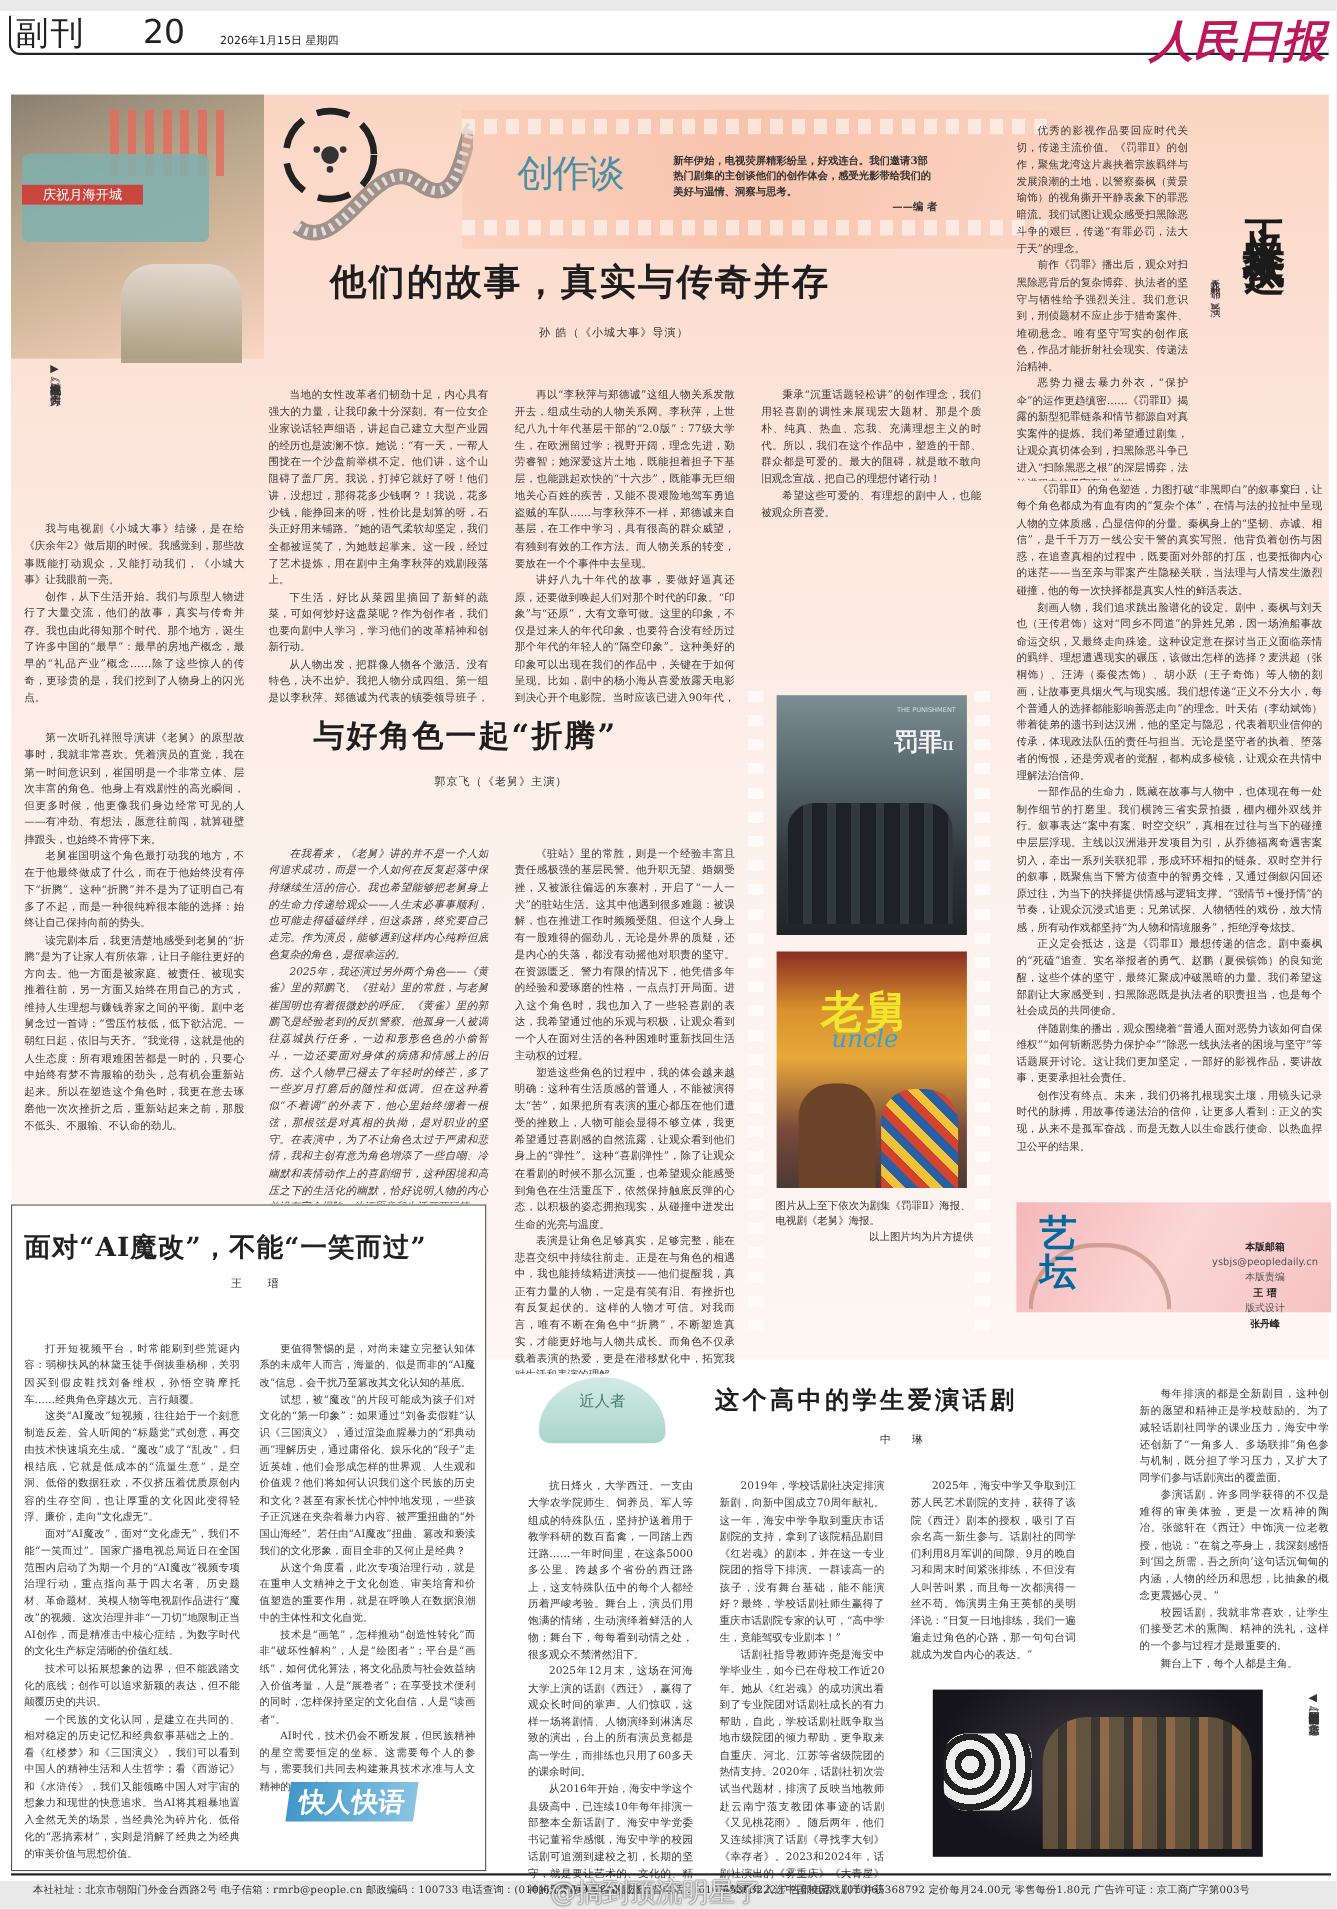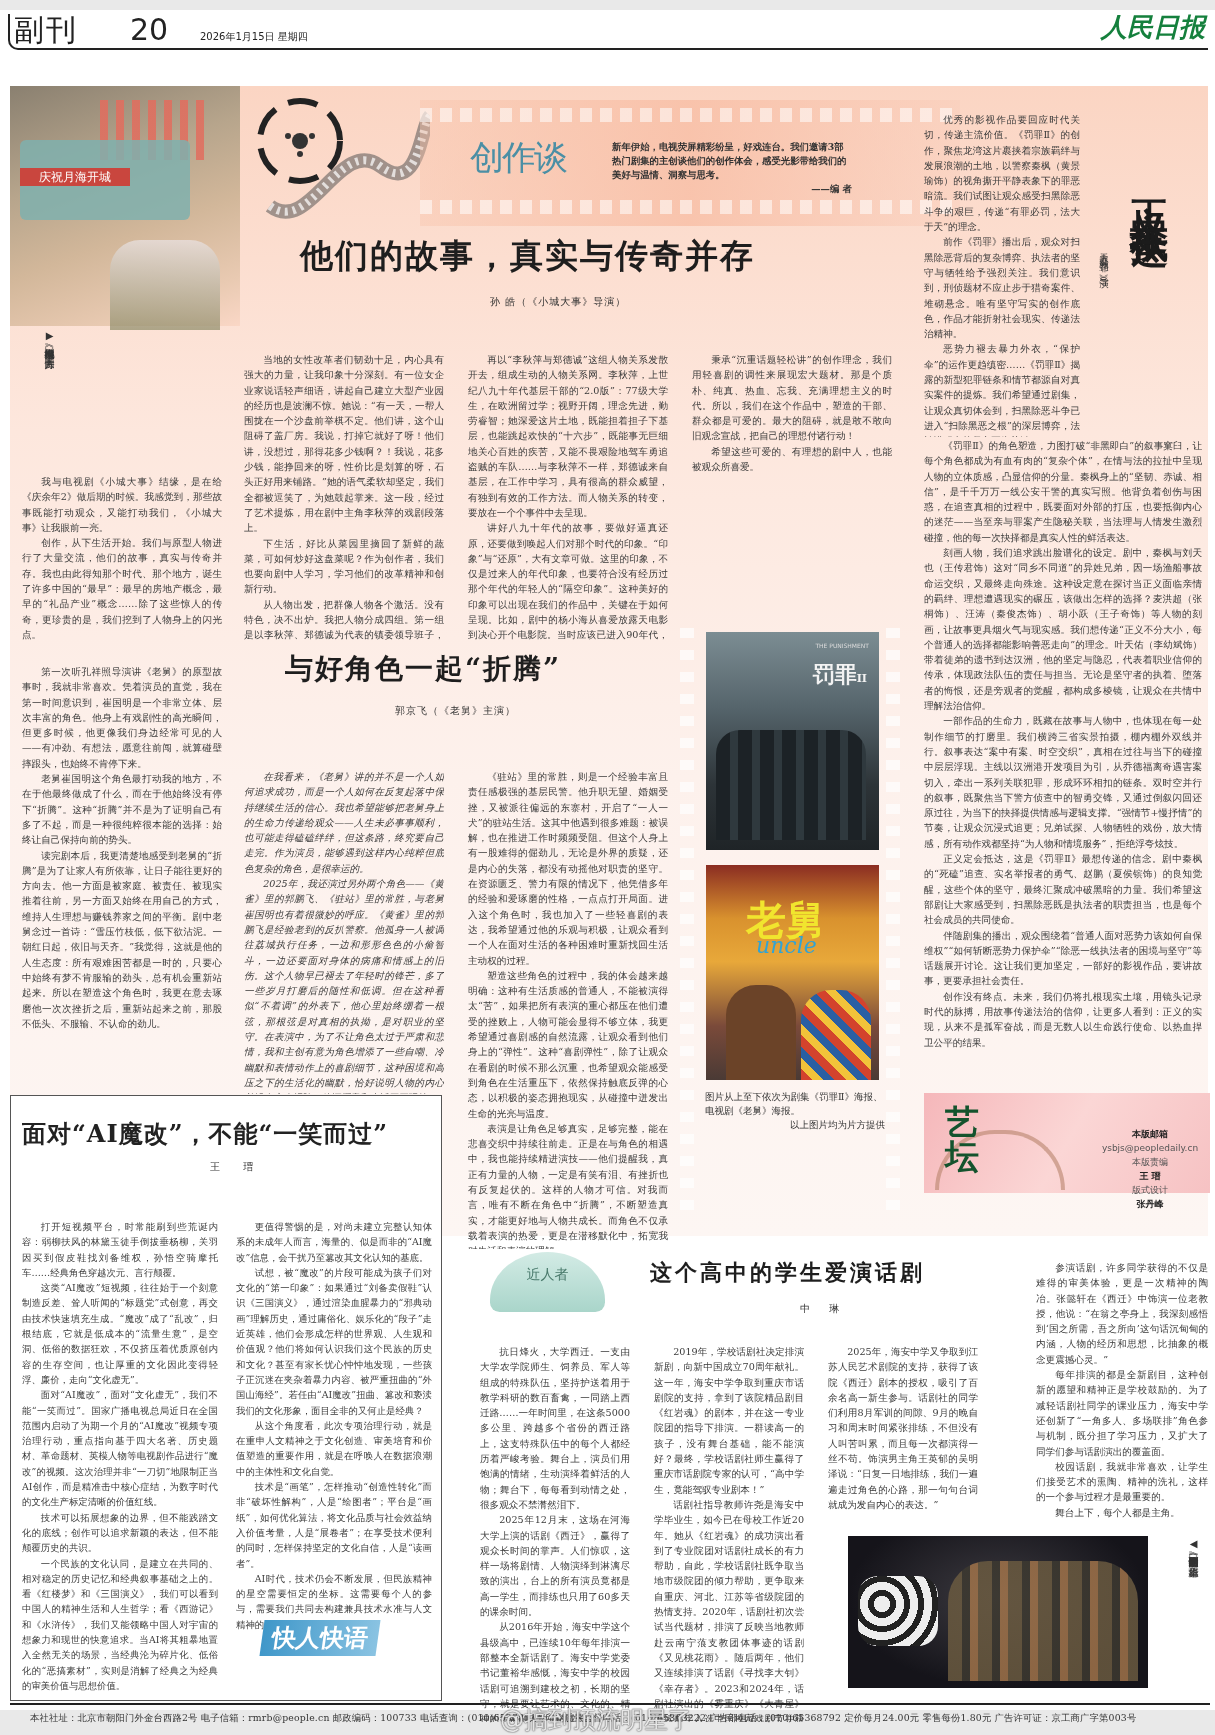--- a/index.html
+++ b/index.html
@@ -7,21 +7,21 @@
   body { font-family: "DejaVu Serif", "Liberation Serif", serif; color: #2b2b2b; position: relative; }
   .page { position: absolute; left: 0; top: 10px; width: 1215px; height: 1700px; background: #fff; }
   .abs { position: absolute; }
   p.col { font-size: 9.6px; line-height: 15.3px; text-align: justify; color: #3a3a3a; margin-top: 24px; }
   p.col .para { display: block; text-indent: 2em; }
   
   .mast { left: 8px; top: 14px; width: 1200px; height: 36px; border-bottom: 2px solid #222; border-left: 2px solid #222; border-bottom-left-radius: 10px; }
   .mast-title { left: 14px; top: 10px; font-family: "DejaVu Sans", sans-serif; font-size: 30px; letter-spacing: 2px; color: #222; }
   .mast-num { left: 130px; top: 12px; font-family: "DejaVu Sans", sans-serif; font-size: 30px; color: #222; }
   .mast-date { left: 200px; top: 30px; font-family: "DejaVu Sans", sans-serif; font-size: 10px; color: #222; }
-  .mast-logo { right: 10px; top: 10px; font-family: "DejaVu Serif", serif; font-size: 26px; font-style: italic; font-weight: bold; color: #15803d; margin-left: 40px; }
+  .mast-logo { right: 10px; top: 10px; font-family: "DejaVu Serif", serif; font-size: 40px; font-style: italic; font-weight: bold; color: #be185d; margin-left: 40px; }
   
   .feature { left: 10px; top: 86px; width: 1198px; height: 1150px;
      background: linear-gradient(180deg, #fbd5c3 0%, #fde7dd 30%, #fdf1ec 60%, #fdf6f3 100%); }
   .hero-photo { left: 10px; top: 86px; width: 230px; height: 240px;
      background: linear-gradient(160deg, #8a8070 0%, #b7a58c 35%, #d2b79a 60%, #e9cab2 85%, #fad7c6 100%); }
   .hero-truck { left: 20px; top: 140px; width: 170px; height: 80px; background: #7fb0ae; border-radius: 6px; opacity: .85; }
   .hero-banner { left: 20px; top: 168px; width: 110px; height: 18px; background: #c9463e; color: #fff; font-size: 12px; font-family: "DejaVu Sans", sans-serif; text-align: center; line-height: 18px; }
   .hero-flags { left: 100px; top: 100px; width: 110px; height: 60px;
      background: repeating-linear-gradient(90deg, #e26d5e 0 8px, transparent 8px 16px); opacity: .85; }
   .hero-people { left: 110px; top: 240px; width: 110px; height: 90px; background: linear-gradient(180deg,#eae4e6,#8c8a66); border-radius: 30px 30px 0 0; opacity: .7; }
@@ -49,21 +49,21 @@
   .poster2-m { left: 20px; top: 120px; width: 70px; height: 95px; background: #6b4328; border-radius: 30px 30px 0 0; }
   .poster2-f { left: 95px; top: 125px; width: 70px; height: 90px; background: repeating-linear-gradient(45deg, #d3432d 0 8px, #f2c23a 8px 16px, #2a5fa3 16px 24px); border-radius: 30px 30px 0 0; }
   .poster-caption { left: 705px; top: 1090px; width: 180px; font-size: 9.5px; line-height: 14px; color: #333; }
   .poster-credit { display: block; text-align: right; }
   
   .boxed { left: 10px; top: 1095px; width: 432px; height: 606px; border: 1.5px solid #555; background: #fff; }
   .box-title { left: 22px; top: 1118px; font-size: 24px; font-weight: bold; color: #222; letter-spacing: 1px; font-family: "DejaVu Serif", serif; }
   .box-byline { left: 210px; top: 1160px; font-size: 10px; color: #333; letter-spacing: 10px; }
   .kuai { left: 262px; top: 1620px; font-family: "DejaVu Sans", sans-serif; font-size: 24px; font-weight: bold; color: #fff; background: linear-gradient(90deg,#3f97c9,#8ac3e2); padding: 2px 10px; transform: skewX(-8deg); }
   .artbox { left: 924px; top: 1093px; width: 286px; height: 100px; background: linear-gradient(120deg, #f5b7ba, #fbd6d5 50%, #f6c2c3); }
-  .art-logo { left: 945px; top: 1105px; font-size: 34px; font-weight: bold; color: #14532d; line-height: 34px; width: 60px; font-family: "DejaVu Serif", serif; }
+  .art-logo { left: 945px; top: 1105px; font-size: 34px; font-weight: bold; color: #0369a1; line-height: 34px; width: 60px; font-family: "DejaVu Serif", serif; }
   .art-fan { left: 935px; top: 1130px; width: 130px; height: 60px; border: 4px solid #b8846c; border-bottom: none; border-radius: 70px 70px 0 0; opacity: .6; }
   .art-info { left: 1095px; top: 1127px; width: 110px; font-size: 9px; line-height: 14px; text-align: center; color: #555; font-family: "DejaVu Sans", sans-serif; }
   .art-info .b { color: #222; font-weight: bold; }
   .fan-tag { left: 490px; top: 1252px; width: 115px; height: 60px; background: linear-gradient(180deg,#d3ebe5,#a9d5ca); border-radius: 60px 60px 10px 10px / 50px 50px 10px 10px; font-size: 14px; text-align: center; line-height: 45px; color: #4a7a6c; font-family: "DejaVu Serif", serif; }
   .stage-photo { left: 848px; top: 1536px; width: 300px; height: 152px; background: radial-gradient(ellipse at 50% 40%, #3c3a40 0%, #15141a 70%); }
   .stage-cow { left: 10px; top: 40px; width: 80px; height: 70px; background: repeating-radial-gradient(circle at 30% 40%, #eee 0 8px, #222 8px 14px); border-radius: 20px; }
   .stage-people { left: 100px; top: 25px; width: 190px; height: 120px; background: repeating-linear-gradient(90deg, #6a5a40 0 14px, #3d3930 14px 22px, #a0734a 22px 30px); border-radius: 40px 40px 0 0; opacity: .85; }
   .stage-caption { left: 1160px; top: 1538px; width: 40px; height: 150px; writing-mode: vertical-rl; font-size: 10px; line-height: 14px; color: #333; }
   .footer-rule { left: 10px; top: 1703px; width: 1200px; height: 2px; background: #222; }
   .footer { left: 30px; top: 1712px; width: 1180px; font-size: 9.3px; color: #333; white-space: nowrap; letter-spacing: .2px; }
@@ -222,22 +222,22 @@
 
 </p>
 <p class="abs col" style="left:654px;top:1320px;width:150px;height:378px;overflow:hidden;">
   <span class="para">2019年，学校话剧社决定排演新剧，向新中国成立70周年献礼。这一年，海安中学争取到重庆市话剧院的支持，拿到了该院精品剧目《红岩魂》的剧本，并在这一专业院团的指导下排演。一群读高一的孩子，没有舞台基础，能不能演好？最终，学校话剧社师生赢得了重庆市话剧院专家的认可，“高中学生，竟能驾驭专业剧本！”</span>
   <span class="para">话剧社指导教师许尧是海安中学毕业生，如今已在母校工作近20年。她从《红岩魂》的成功演出看到了专业院团对话剧社成长的有力帮助，自此，学校话剧社既争取当地市级院团的倾力帮助，更争取来自重庆、河北、江苏等省级院团的热情支持。2020年，话剧社初次尝试当代题材，排演了反映当地教师赴云南宁蒗支教团体事迹的话剧《又见桃花雨》。随后两年，他们又连续排演了话剧《寻找李大钊》《幸存者》。2023和2024年，话剧社演出的《雾重庆》《大青屋》连续两年入选中国校园戏剧节并获得“优秀剧目奖”。</span>
 </p>
 <p class="abs col" style="left:828px;top:1320px;width:150px;height:210px;overflow:hidden;">
   <span class="para">2025年，海安中学又争取到江苏人民艺术剧院的支持，获得了该院《西迁》剧本的授权，吸引了百余名高一新生参与。话剧社的同学们利用8月军训的间隙、9月的晚自习和周末时间紧张排练，不但没有人叫苦叫累，而且每一次都演得一丝不苟。饰演男主角王英郁的吴明泽说：“日复一日地排练，我们一遍遍走过角色的心路，那一句句台词就成为发自内心的表达。”</span>
 </p>
 <p class="abs col" style="left:1036px;top:1236px;width:172px;height:295px;overflow:hidden;">
+  <span class="para">每年排演的都是全新剧目，这种创新的愿望和精神正是学校鼓励的。为了减轻话剧社同学的课业压力，海安中学还创新了“一角多人、多场联排”角色参与机制，既分担了学习压力，又扩大了同学们参与话剧演出的覆盖面。</span>
   <span class="para">参演话剧，许多同学获得的不仅是难得的审美体验，更是一次精神的陶冶。张懿轩在《西迁》中饰演一位老教授，他说：“在翁之亭身上，我深刻感悟到‘国之所需，吾之所向’这句话沉甸甸的内涵，人物的经历和思想，比抽象的概念更震撼心灵。”</span>
-  <span class="para">每年排演的都是全新剧目，这种创新的愿望和精神正是学校鼓励的。为了减轻话剧社同学的课业压力，海安中学还创新了“一角多人、多场联排”角色参与机制，既分担了学习压力，又扩大了同学们参与话剧演出的覆盖面。</span>
   <span class="para">校园话剧，我就非常喜欢，让学生们接受艺术的熏陶、精神的洗礼，这样的一个参与过程才是最重要的。</span>
   <span class="para">舞台上下，每个人都是主角。</span>
 </p>
 <div class="abs stage-photo">
   <div class="abs stage-cow"></div>
   <div class="abs stage-people"></div>
 </div>
 <div class="abs stage-caption">◀海安中学高一学生演出的话剧《西迁》剧照。葛志华摄</div>
 
 <div class="abs footer-rule"></div>

